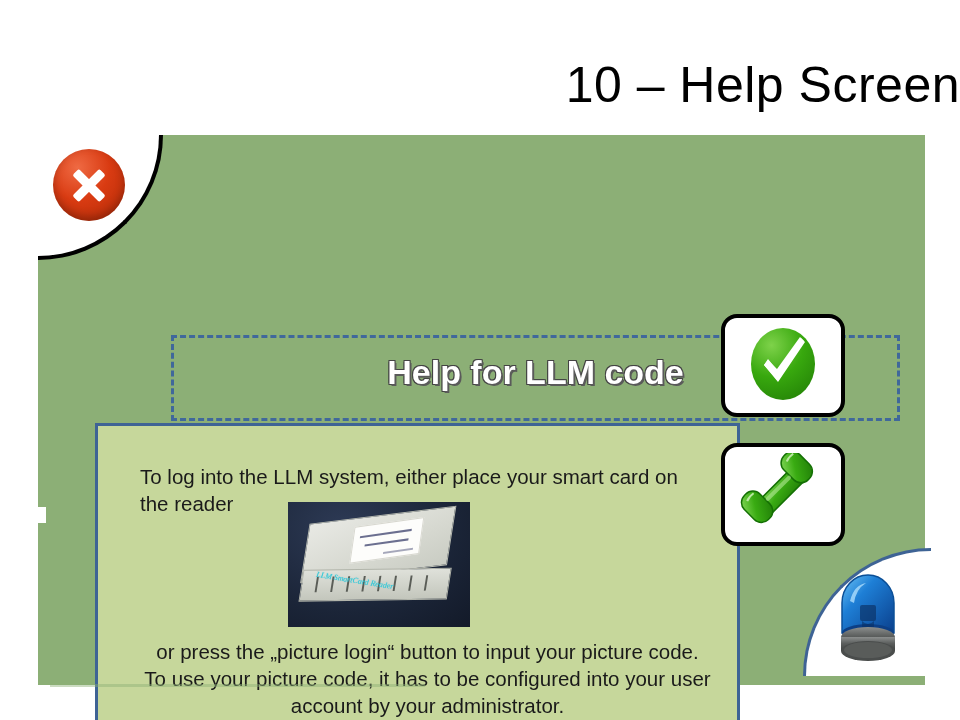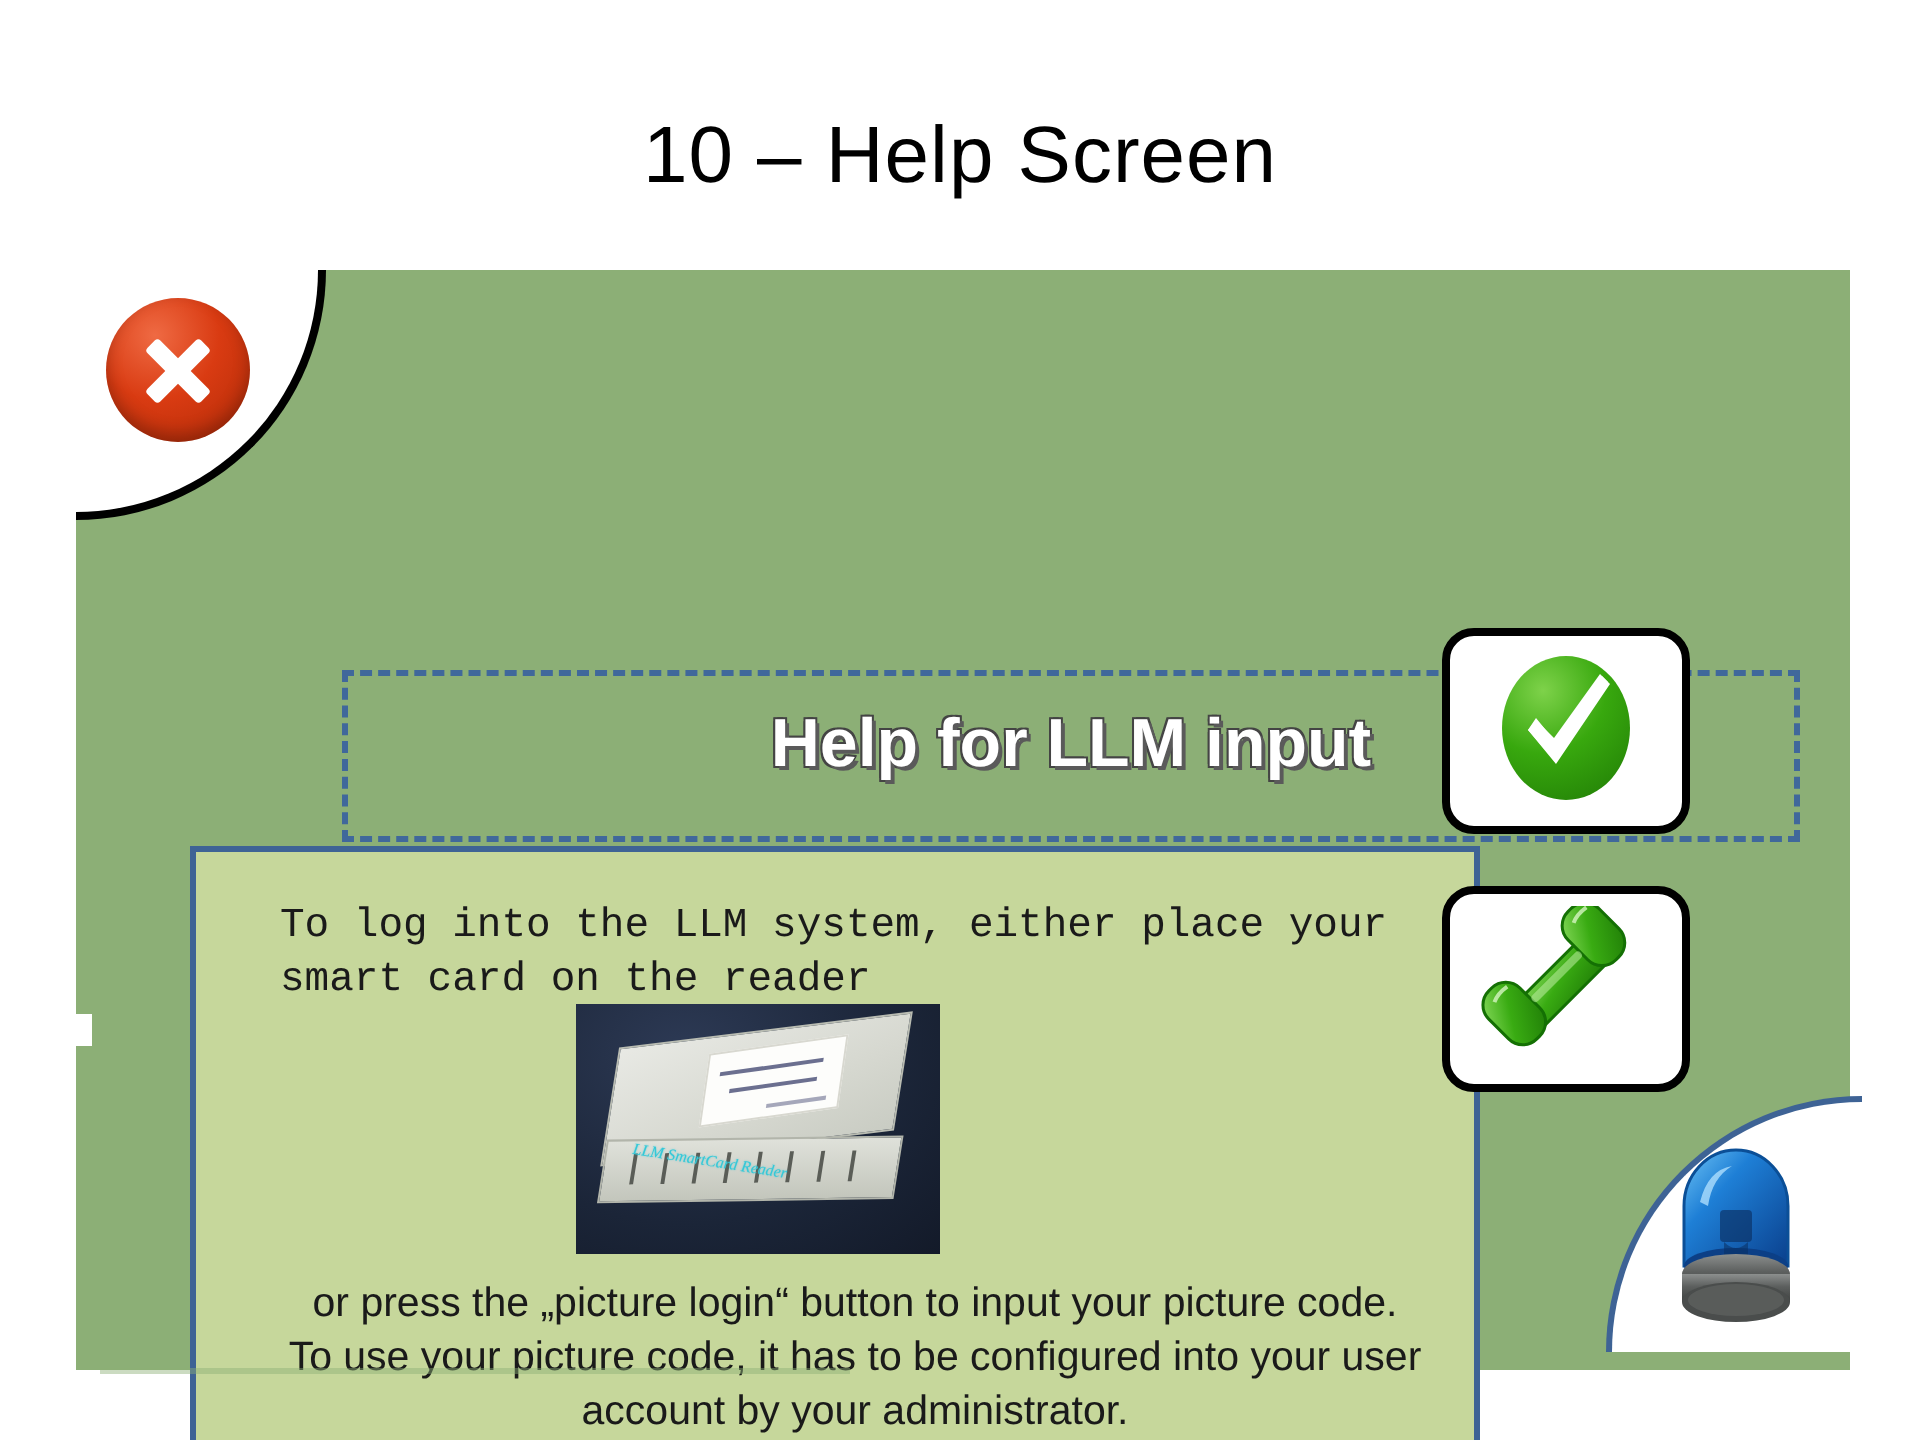--- a/index.html
+++ b/index.html
@@ -19,22 +19,22 @@
     height: 720px;
     background: #ffffff;
   }
 
   
   #slide-title {
     position: absolute;
     left: 0;
     top: 56px;
     width: 960px;
-    text-align: center;
-    font-size: 40px;
+    text-align: right;
+    font-size: 50px;
     font-weight: 400;
     color: #000000;
     letter-spacing: 0.5px;
     font-family: "Liberation Sans", sans-serif;
     white-space: nowrap;
   }
 
   
   #app-screen {
     position: absolute;
@@ -88,23 +88,22 @@
   }
   .body-text {
     position: absolute;
     color: #1a1a1a;
     font-size: 20.5px;
     line-height: 27px;
     font-family: "Liberation Sans", sans-serif;
   }
   #text-block-1 {
     left: 42px;
-    top: 24px;
+    top: 37px;
     width: 570px;
-    font-family: Liberation Mono, monospace;
   }
   #text-block-2 {
     left: 42px;
     top: 212px;
     width: 575px;
     text-align: center;
   }
 
   
   #reader-photo {
@@ -306,21 +305,21 @@
 </head>
 <body>
 
 <div id="slide">
 
   <div id="slide-title">10 – Help Screen</div>
 
   <div id="app-screen">
 
     <div id="header-frame"></div>
-    <div id="header-title">Help for LLM input</div>
+    <div id="header-title">Help for LLM code</div>
 
     <div id="content-panel">
 
       <div class="body-text" id="text-block-1">To log into the LLM system, either place your smart card on the reader</div>
 
       <div id="reader-photo">
         <div id="reader-box">
           <div id="reader-top"></div>
           <div id="reader-front">
             <div class="slot" style="left:14px"></div>

